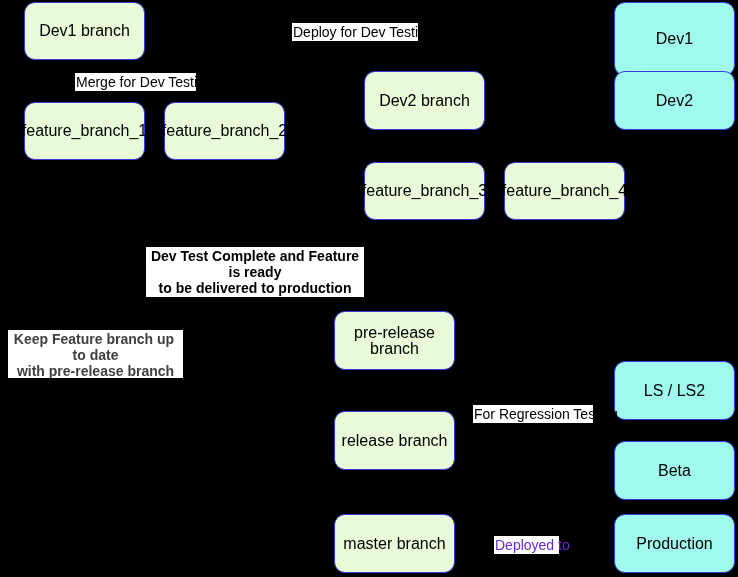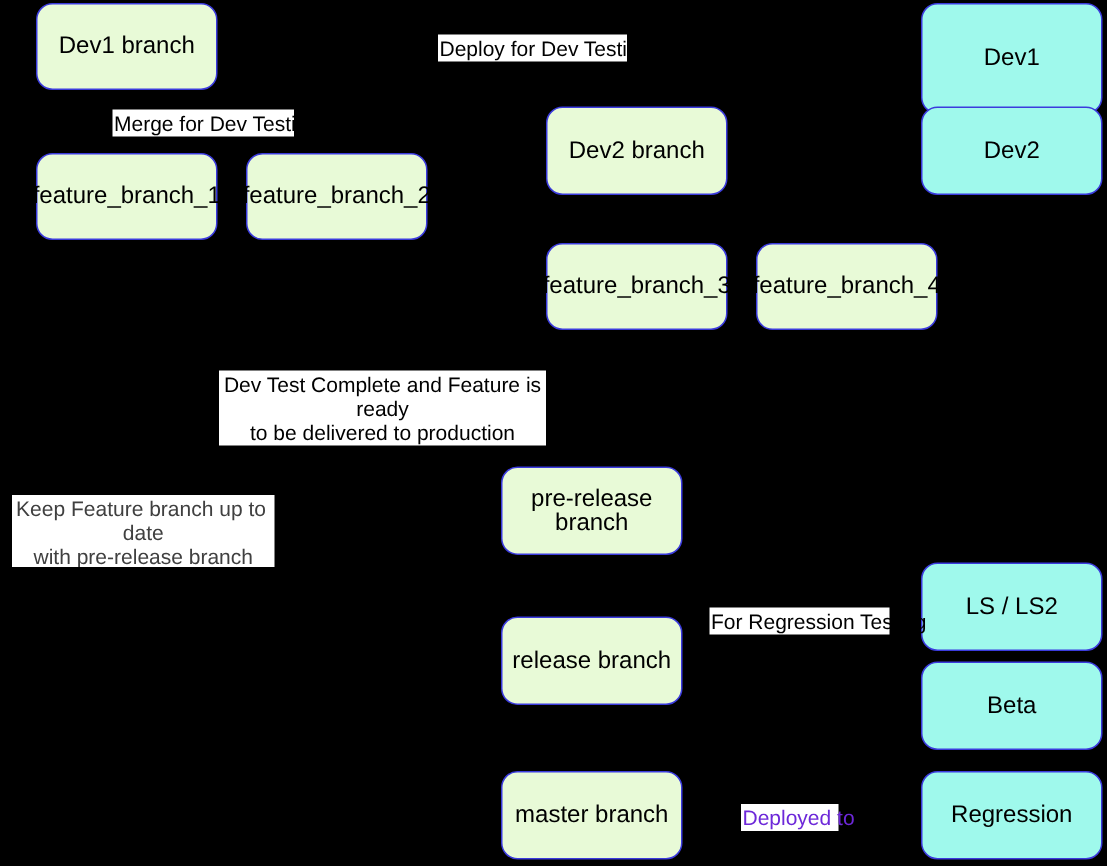--- a/index.html
+++ b/index.html
@@ -41,21 +41,21 @@
     background: #ffffff;
     color: #000000;
     font-size: 14px;
     line-height: 16px;
     font-family: "Liberation Sans", sans-serif;
     text-align: center;
     white-space: pre;
     box-sizing: border-box;
     padding: 1px 1px;
   }
-  .edge-label.multiline { white-space: pre-line; }
+  .edge-label.multiline { white-space: pre-line; font-weight: bold; }
   .edge-label.clip-left { text-indent: -3px; overflow: hidden; }
 </style>
 </head>
 <body>
 
 <div id="canvas" style="background: rgb(0, 0, 0);">
     <div class="node branch" style="left: 24px; top: 2px; width: 121px; height: 58px; background: rgb(232, 250, 215); border-color: rgb(59, 59, 221); color: rgb(0, 0, 0);">
       <span class="node-label">Dev1 branch</span>
     </div>
     <div class="node branch" style="left: 24px; top: 102px; width: 121px; height: 58px; background: rgb(232, 250, 215); border-color: rgb(59, 59, 221); color: rgb(0, 0, 0);">
@@ -81,28 +81,28 @@
     </div>
     <div class="node branch" style="left: 334px; top: 514px; width: 121px; height: 59px; background: rgb(232, 250, 215); border-color: rgb(59, 59, 221); color: rgb(0, 0, 0);">
       <span class="node-label">master branch</span>
     </div>
     <div class="node env" style="left: 614px; top: 2px; width: 121px; height: 74px; background: rgb(159, 249, 236); border-color: rgb(59, 59, 221); color: rgb(0, 0, 0);">
       <span class="node-label">Dev1</span>
     </div>
     <div class="node env" style="left: 614px; top: 71px; width: 121px; height: 59px; background: rgb(159, 249, 236); border-color: rgb(59, 59, 221); color: rgb(0, 0, 0);">
       <span class="node-label">Dev2</span>
     </div>
-    <div class="node env" style="left: 614px; top: 375px; width: 121px; height: 59px; background: rgb(159, 249, 236); border-color: rgb(59, 59, 221); color: rgb(0, 0, 0);">
+    <div class="node env" style="left: 614px; top: 361px; width: 121px; height: 59px; background: rgb(159, 249, 236); border-color: rgb(59, 59, 221); color: rgb(0, 0, 0);">
       <span class="node-label">LS / LS2</span>
     </div>
     <div class="node env" style="left: 614px; top: 441px; width: 121px; height: 59px; background: rgb(159, 249, 236); border-color: rgb(59, 59, 221); color: rgb(0, 0, 0);">
       <span class="node-label">Beta</span>
     </div>
     <div class="node env" style="left: 614px; top: 514px; width: 121px; height: 59px; background: rgb(159, 249, 236); border-color: rgb(59, 59, 221); color: rgb(0, 0, 0);">
-      <span class="node-label">Regression</span>
+      <span class="node-label">Production</span>
     </div>
     <div class="edge-label" style="left: 292px; top: 23px; width: 126px; height: 18px; background: rgb(255, 255, 255); color: rgb(0, 0, 0);">Deploy for Dev Testing</div>
     <div class="edge-label" style="left: 75px; top: 73px; width: 121px; height: 18px; background: rgb(255, 255, 255); color: rgb(0, 0, 0);">Merge for Dev Testing</div>
     <div class="edge-label multiline" style="left: 146px; top: 247px; width: 218px; height: 50px; background: rgb(255, 255, 255); color: rgb(0, 0, 0);">Dev Test Complete and Feature is ready
 to be delivered to production
 Submit pull request to</div>
     <div class="edge-label multiline clip-left" style="left: 8px; top: 330px; width: 175px; height: 48px; background: rgb(255, 255, 255); color: #404040;">Keep Feature branch up to date
 with pre-release branch
 often (daily)</div>
     <div class="edge-label" style="left: 473px; top: 405px; width: 120px; height: 18px; background: rgb(255, 255, 255); color: rgb(0, 0, 0);">For Regression Testing</div>

